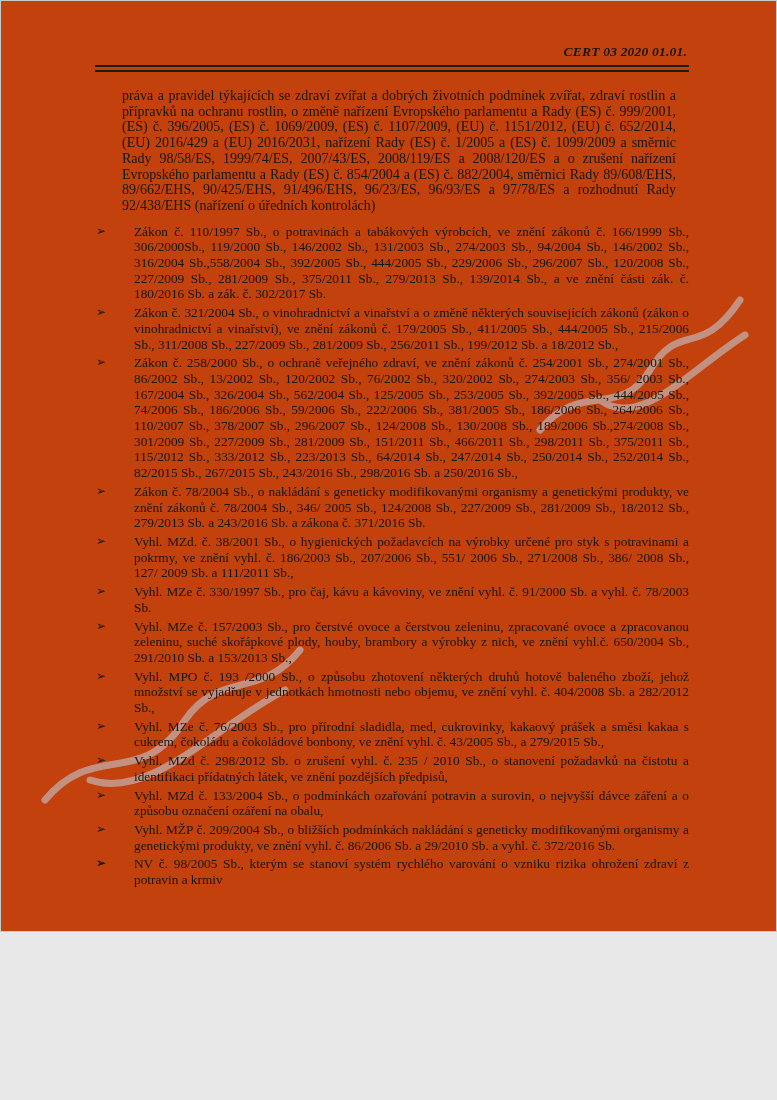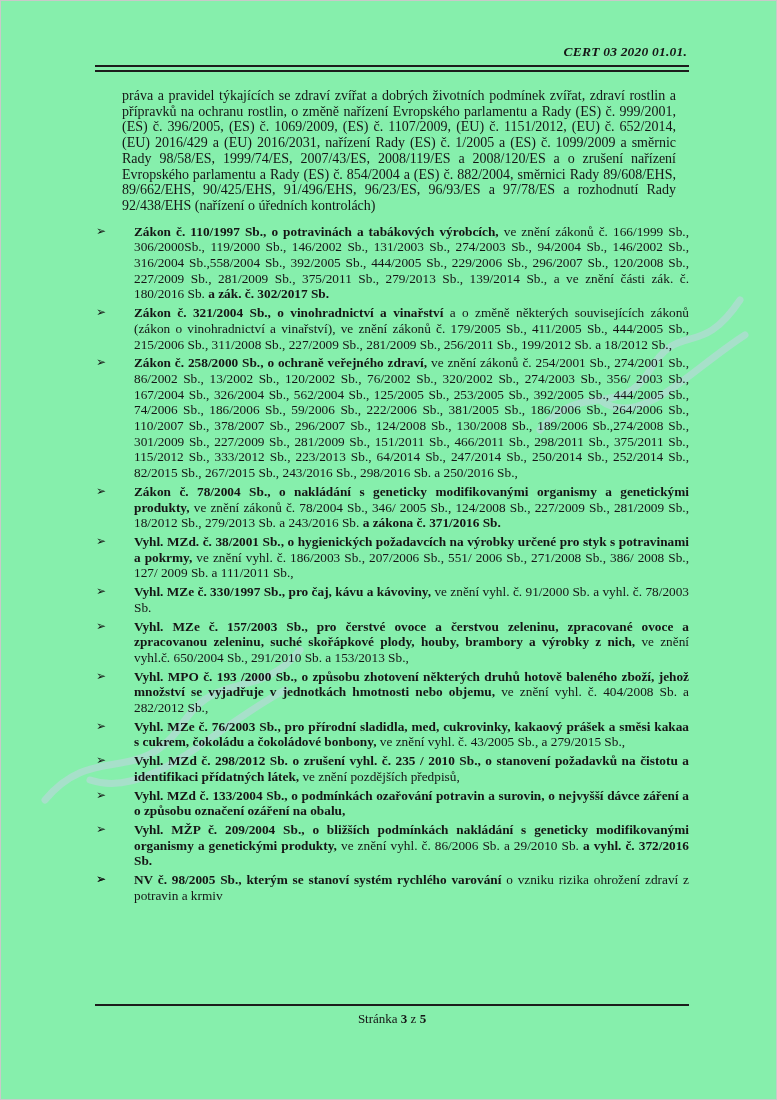--- a/index.html
+++ b/index.html
@@ -1,20 +1,20 @@
 <!DOCTYPE html>
 <html><head>
 <meta charset="utf-8">
 <style>
   html,body{margin:0;padding:0;background:#e8e8e8;}
   .page{
     position:relative;
-    width:777px;height:1100px;
+    width:777px;height:932px;
     margin:0 auto;
-    background:#86efac;
+    background:#c2410c;
     box-shadow: inset 0 0 0 1px #c9c9c9;
     font-family:"Liberation Serif","DejaVu Serif",serif;
     color:#151515;
     overflow:hidden;
   }
   .content{
     position:absolute;
     left:95px; right:88px; top:44px;
   }
   .doc-header{
@@ -49,21 +49,21 @@
     margin-bottom:3px;
     text-align:justify;
   }
   .bullet{
     position:absolute;
     left:1px; top:0px;
     font-size:12px;
     font-family:"DejaVu Sans",sans-serif;
   }
   .seg{font-weight:normal;}
-  .seg.bold{font-weight:bold;}
+  .seg.bold{font-weight:normal;}
   .doc-footer{
     position:absolute;
     left:95px; right:88px;
     top:1004px;
   }
   .footer-rule{
     border-top:2px solid #1c1c1c;
     height:0;
   }
   .footer-text{

